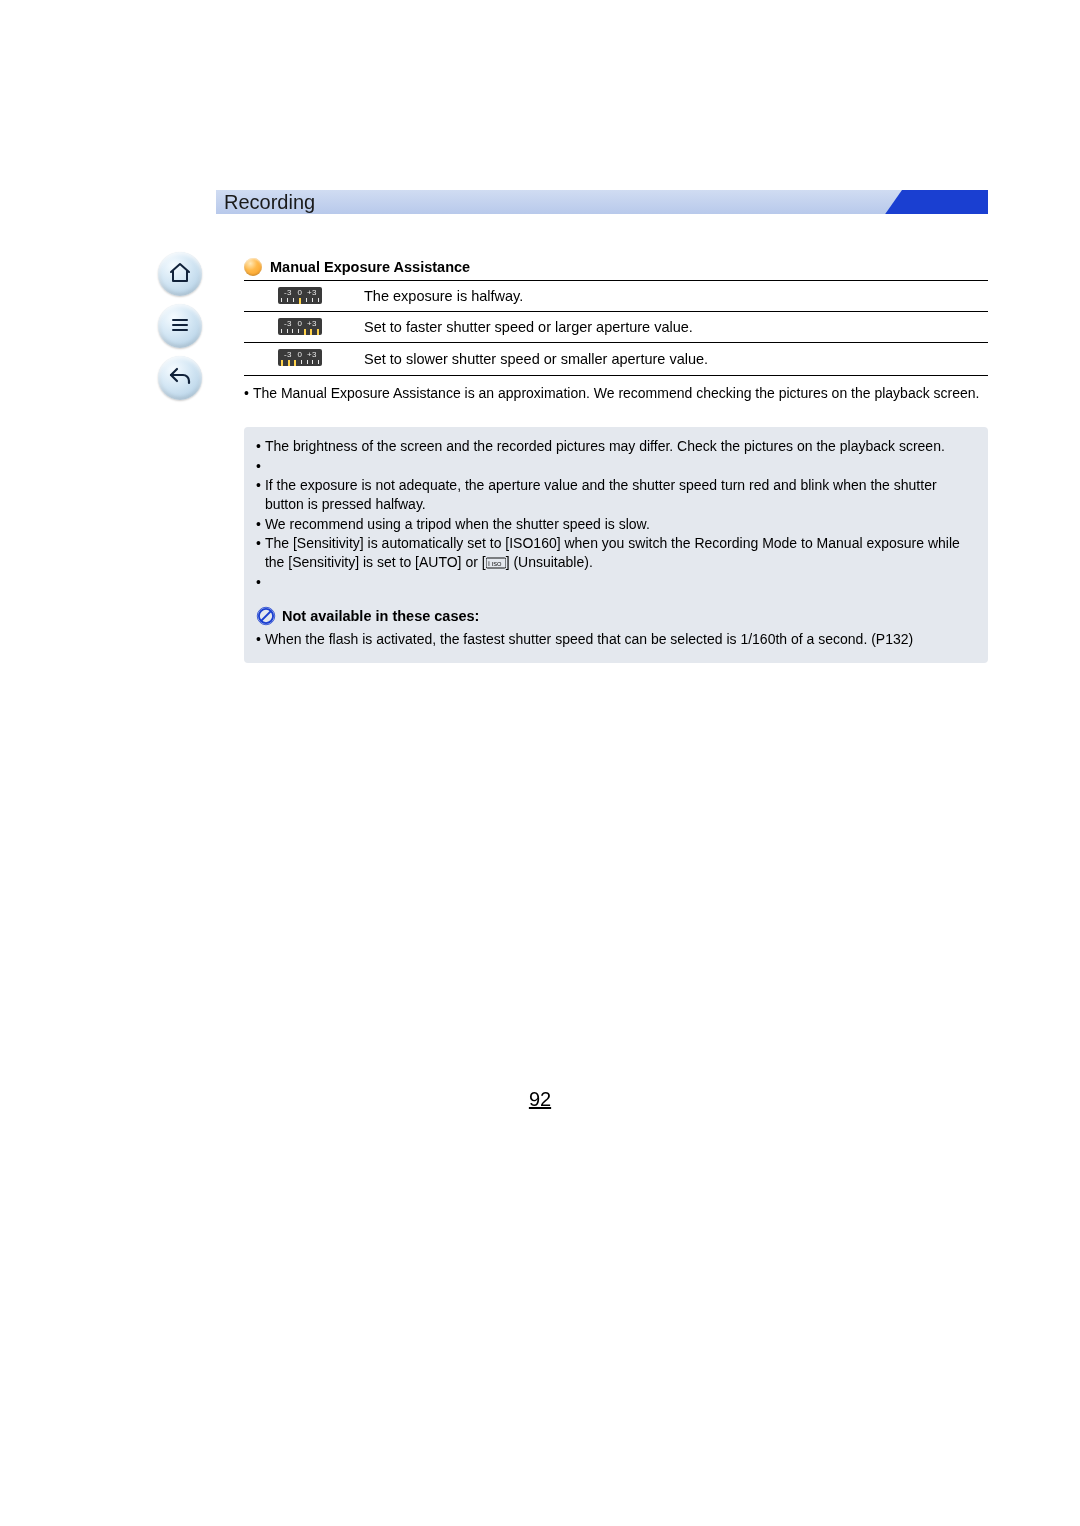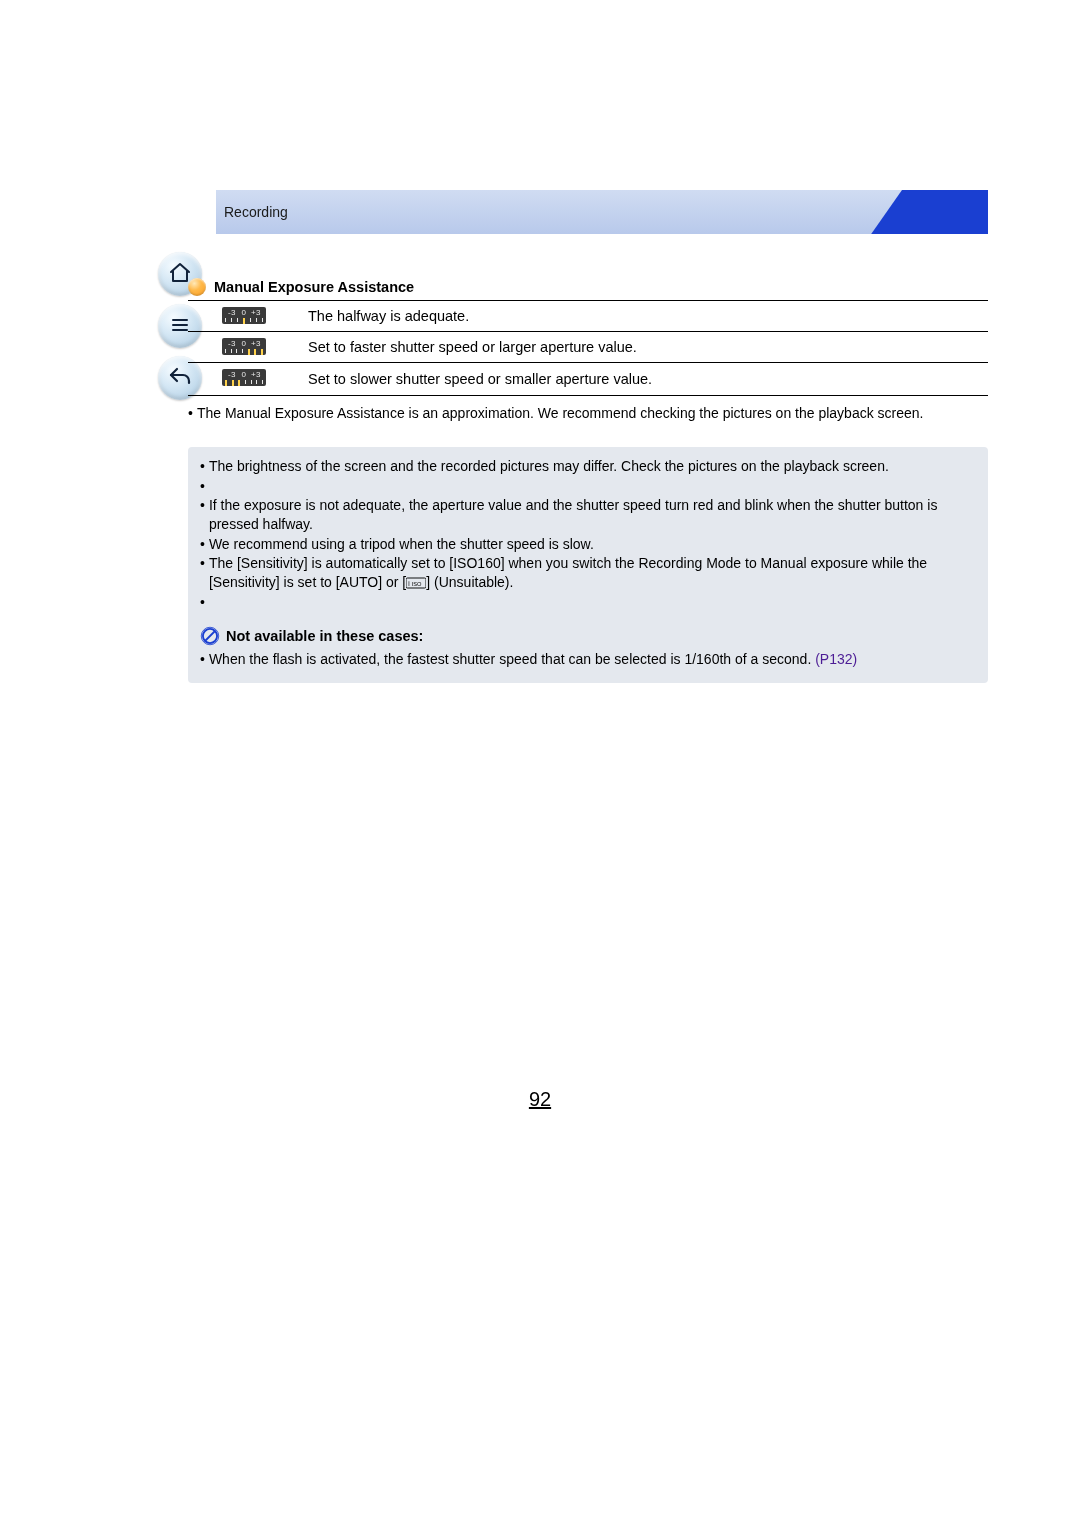--- a/index.html
+++ b/index.html
@@ -35,42 +35,42 @@
     background: radial-gradient(circle at 35% 30%, #f5fbff 0%, #d6e8f5 40%, #a8c8e0 100%);
     box-shadow: inset 0 2px 4px rgba(255,255,255,0.9), inset 0 -2px 4px rgba(0,0,0,0.15), 0 1px 2px rgba(0,0,0,0.2);
     display: flex;
     align-items: center;
     justify-content: center;
     cursor: pointer;
   }
   .nav-btn svg { width: 24px; height: 24px; }
   .header-bar {
     position: relative;
-    height: 44px;
+    height: 24px;
     background: linear-gradient(to bottom, #d0dcf2 0%, #b8c9eb 100%);
     margin-left: 58px;
     padding-left: 8px;
     display: flex;
     align-items: center;
-    font-size: 14px;
+    font-size: 20px;
     color: #1a1a1a;
     overflow: hidden;
   }
   .header-bar::after {
     content: "";
     position: absolute;
     right: -20px;
     top: -5px;
     width: 120px;
     height: 50px;
     background: #1a3fd1;
     transform: skewX(-35deg);
   }
   .content {
-    margin-left: 30px;
+    margin-left: 86px;
     padding-top: 44px;
   }
   .section-heading {
     display: flex;
     align-items: center;
     gap: 8px;
     border-bottom: 1px solid #000;
     padding-bottom: 4px;
     margin-bottom: 0;
   }
@@ -158,21 +158,21 @@
   .no-icon {
     width: 20px;
     height: 20px;
     flex-shrink: 0;
   }
   .not-avail-title {
     font-weight: bold;
     font-size: 14.5px;
   }
   .link {
-    color: #4c1d95;
+    color: #000000;
   }
   .inline-icon {
     display: inline-flex;
     align-items: center;
     vertical-align: -2px;
   }
   .page-number {
     position: absolute;
     left: 0;
     right: 0;
@@ -238,21 +238,21 @@
                   <span></span>
                   <span></span>
                   <span></span>
                   <span class="hl"></span>
                   <span></span>
                   <span></span>
                   <span></span>
                 </span>
           </span>
         </td>
-        <td>The halfway is adequate.</td>
+        <td>The exposure is halfway.</td>
       </tr>
       <tr>
         <td class="icon-cell">
           <span class="meter">
             <span class="labels">
                   <span>-3</span>
                   <span>0</span>
                   <span>+3</span>
                 </span>
             <span class="ticks">

